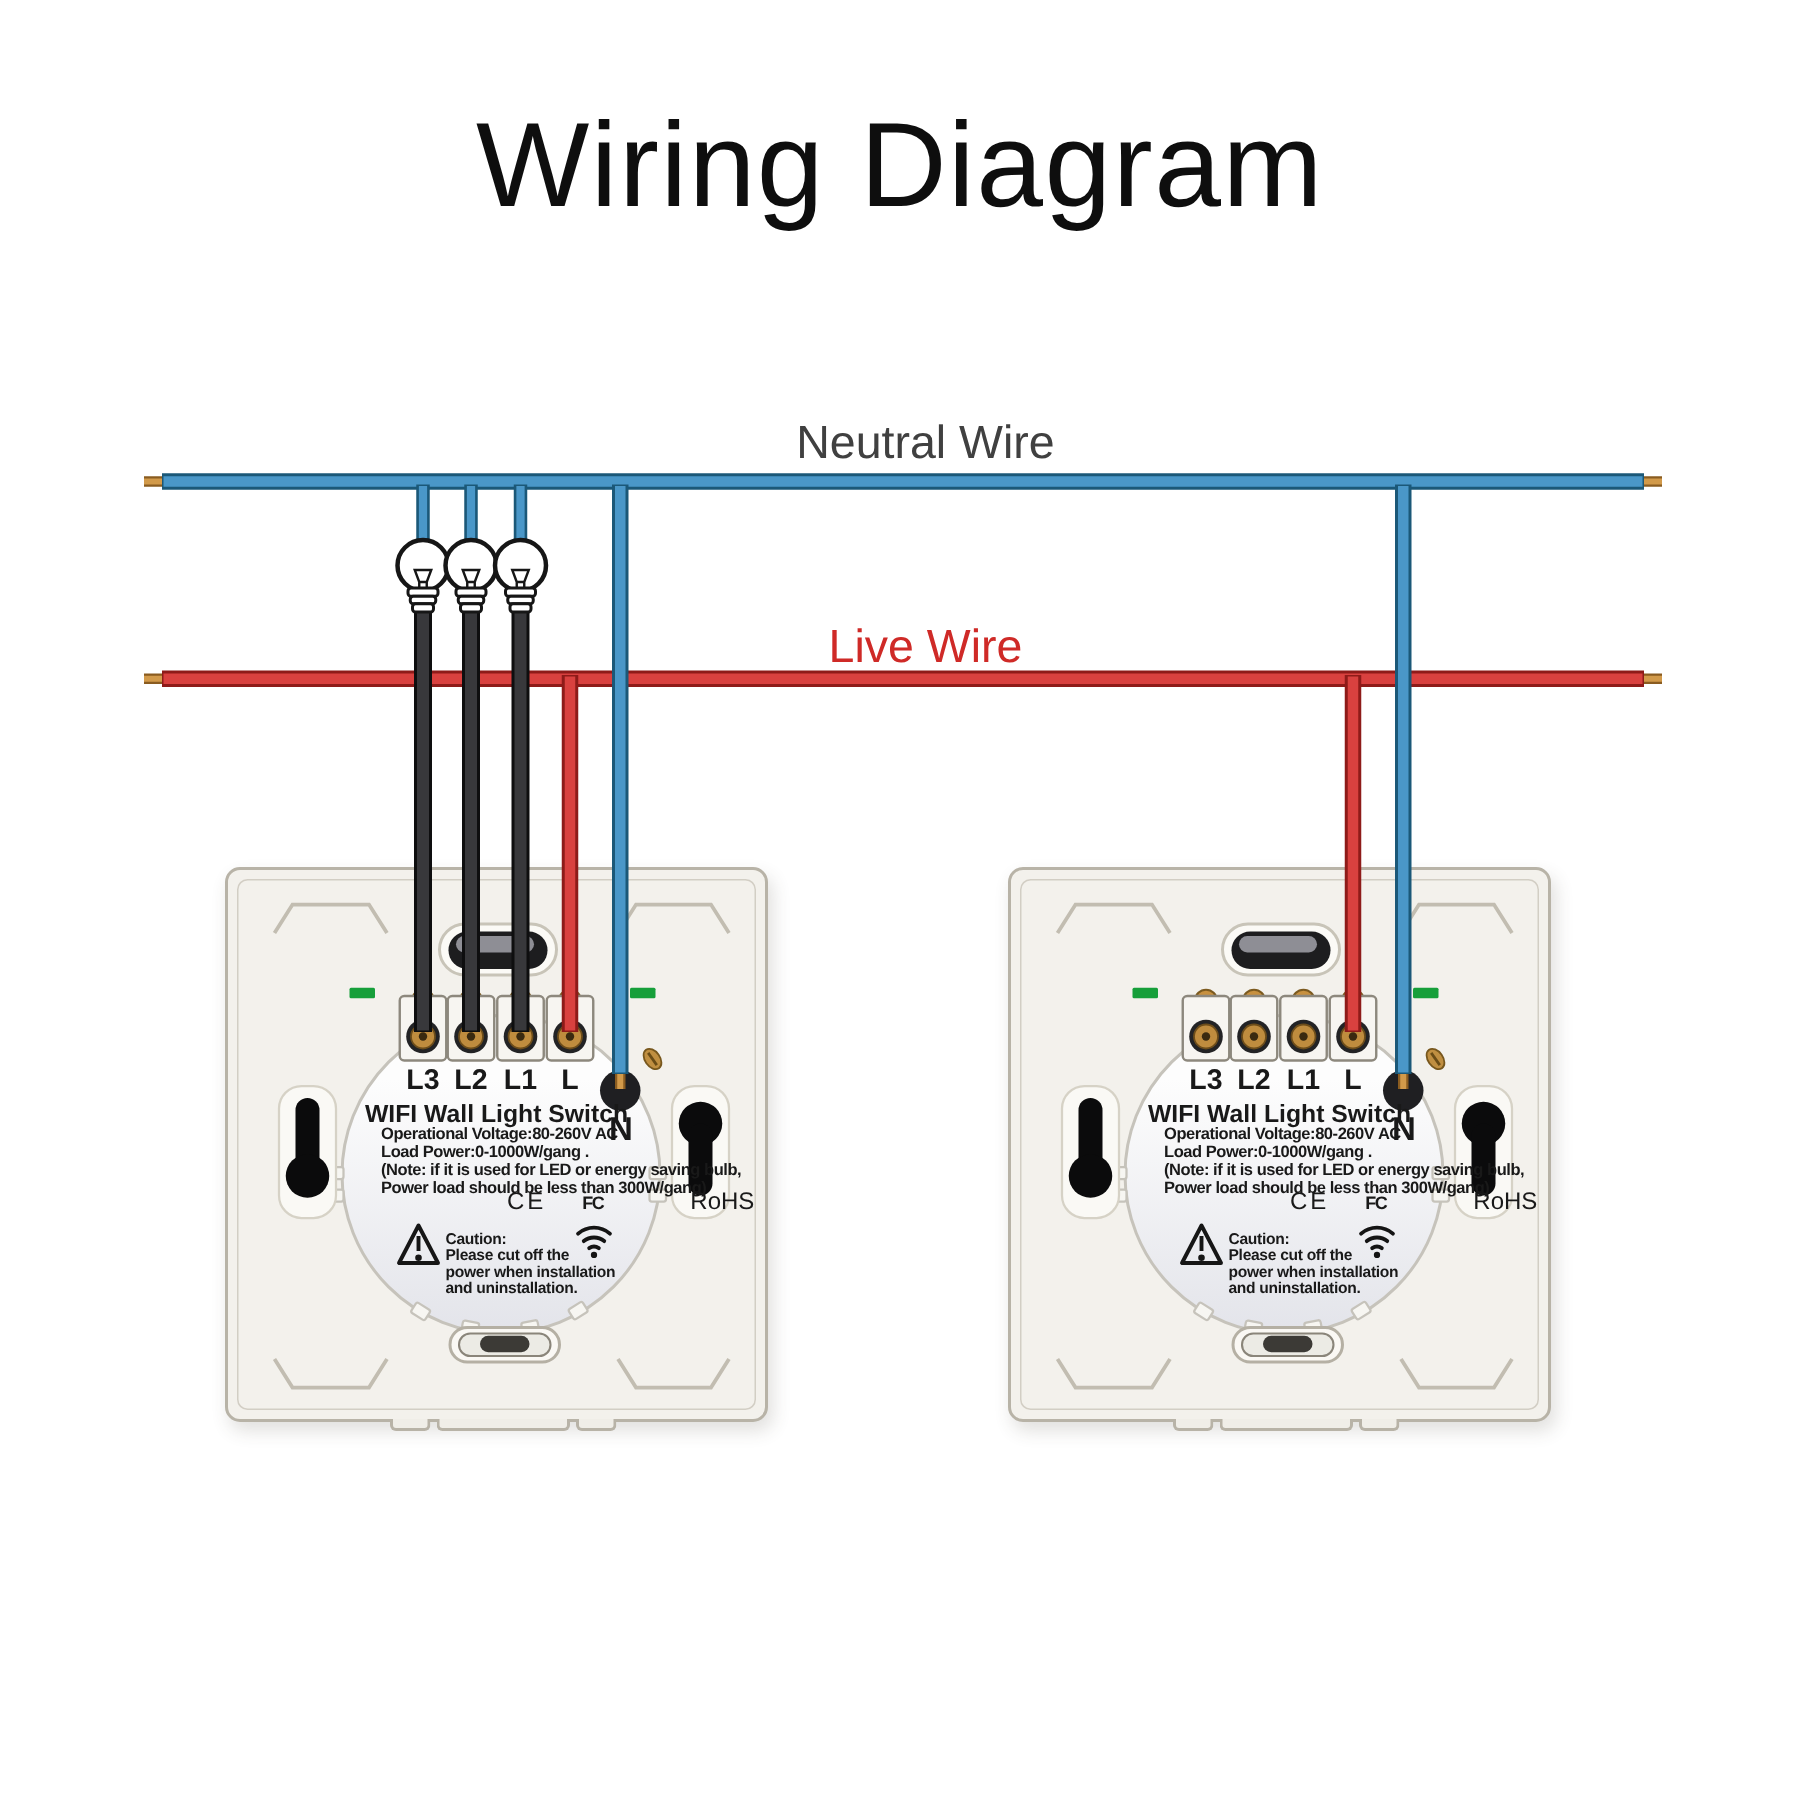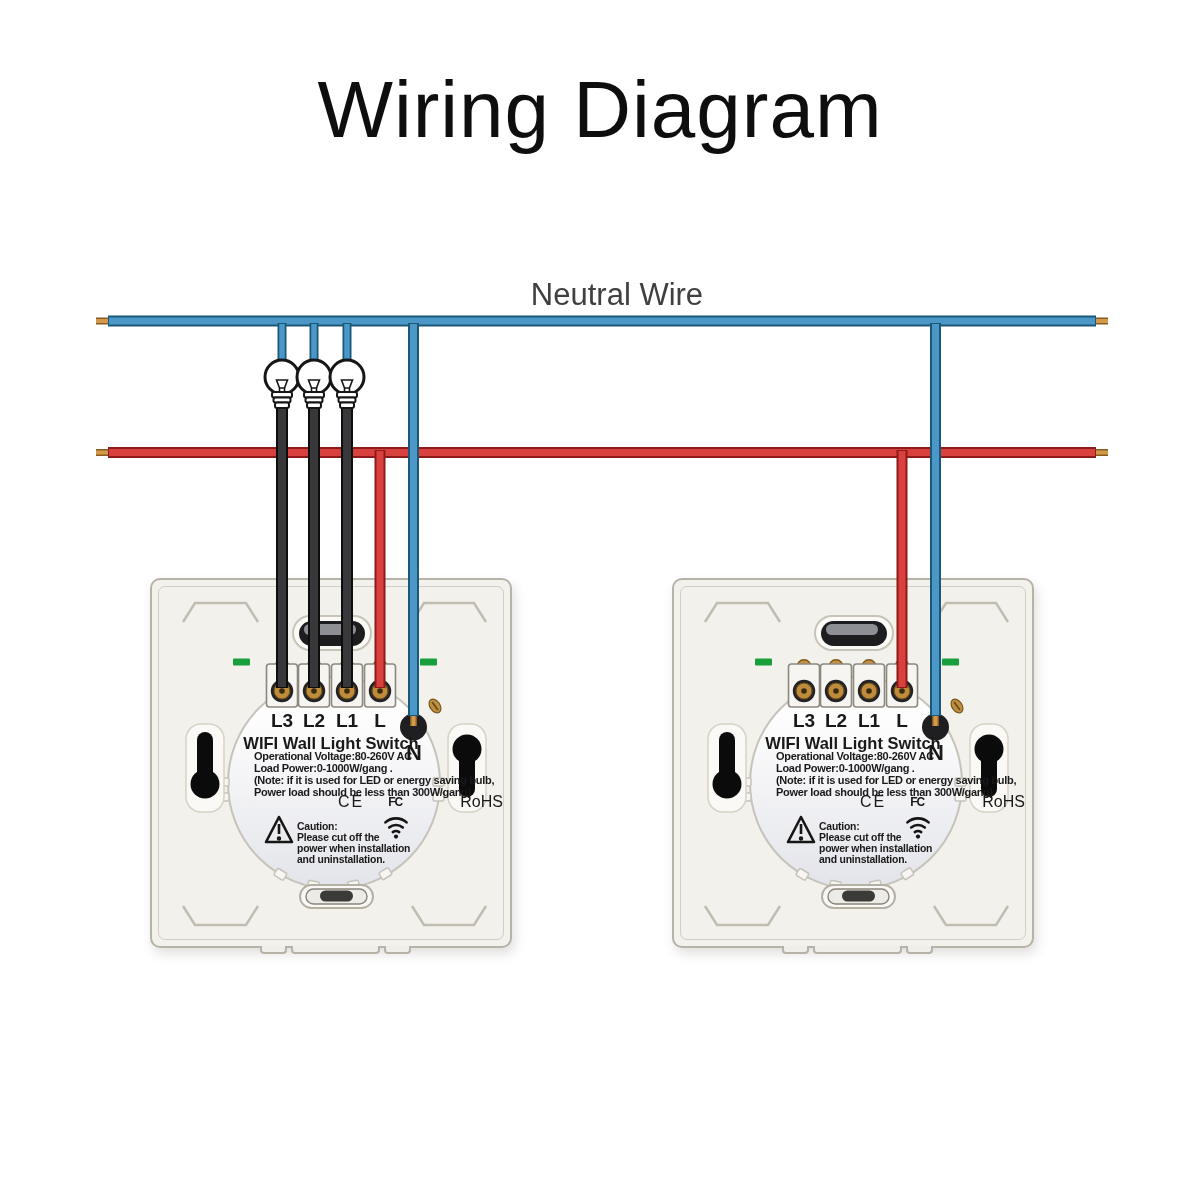--- a/index.html
+++ b/index.html
@@ -38,20 +38,21 @@
   .caution{left:147px;top:232px;width:120px;font-size:10.4px;font-weight:bold;
            line-height:10.9px;letter-spacing:-0.2px;white-space:nowrap;margin-top:12px;}
 </style>
 </head>
 <body>
 
 <div id="stage">
 
   <div id="title" class="abs">Wiring Diagram</div>
   <div id="neutral-label" class="abs wire-label">Neutral Wire</div>
+  <div id="live-label" class="abs wire-label">Live Wire</div>
 
   <div class="switch" id="switch-left" style="left:150px">
     <div class="plate">
         <div class="seam"></div>
       </div>
     <div class="tab small" style="left:110px"></div>
     <div class="tab wide" style="left:141px"></div>
     <div class="tab small" style="left:234px"></div>
 
     <svg class="deco" width="362" height="380" viewBox="0 0 362 380">

